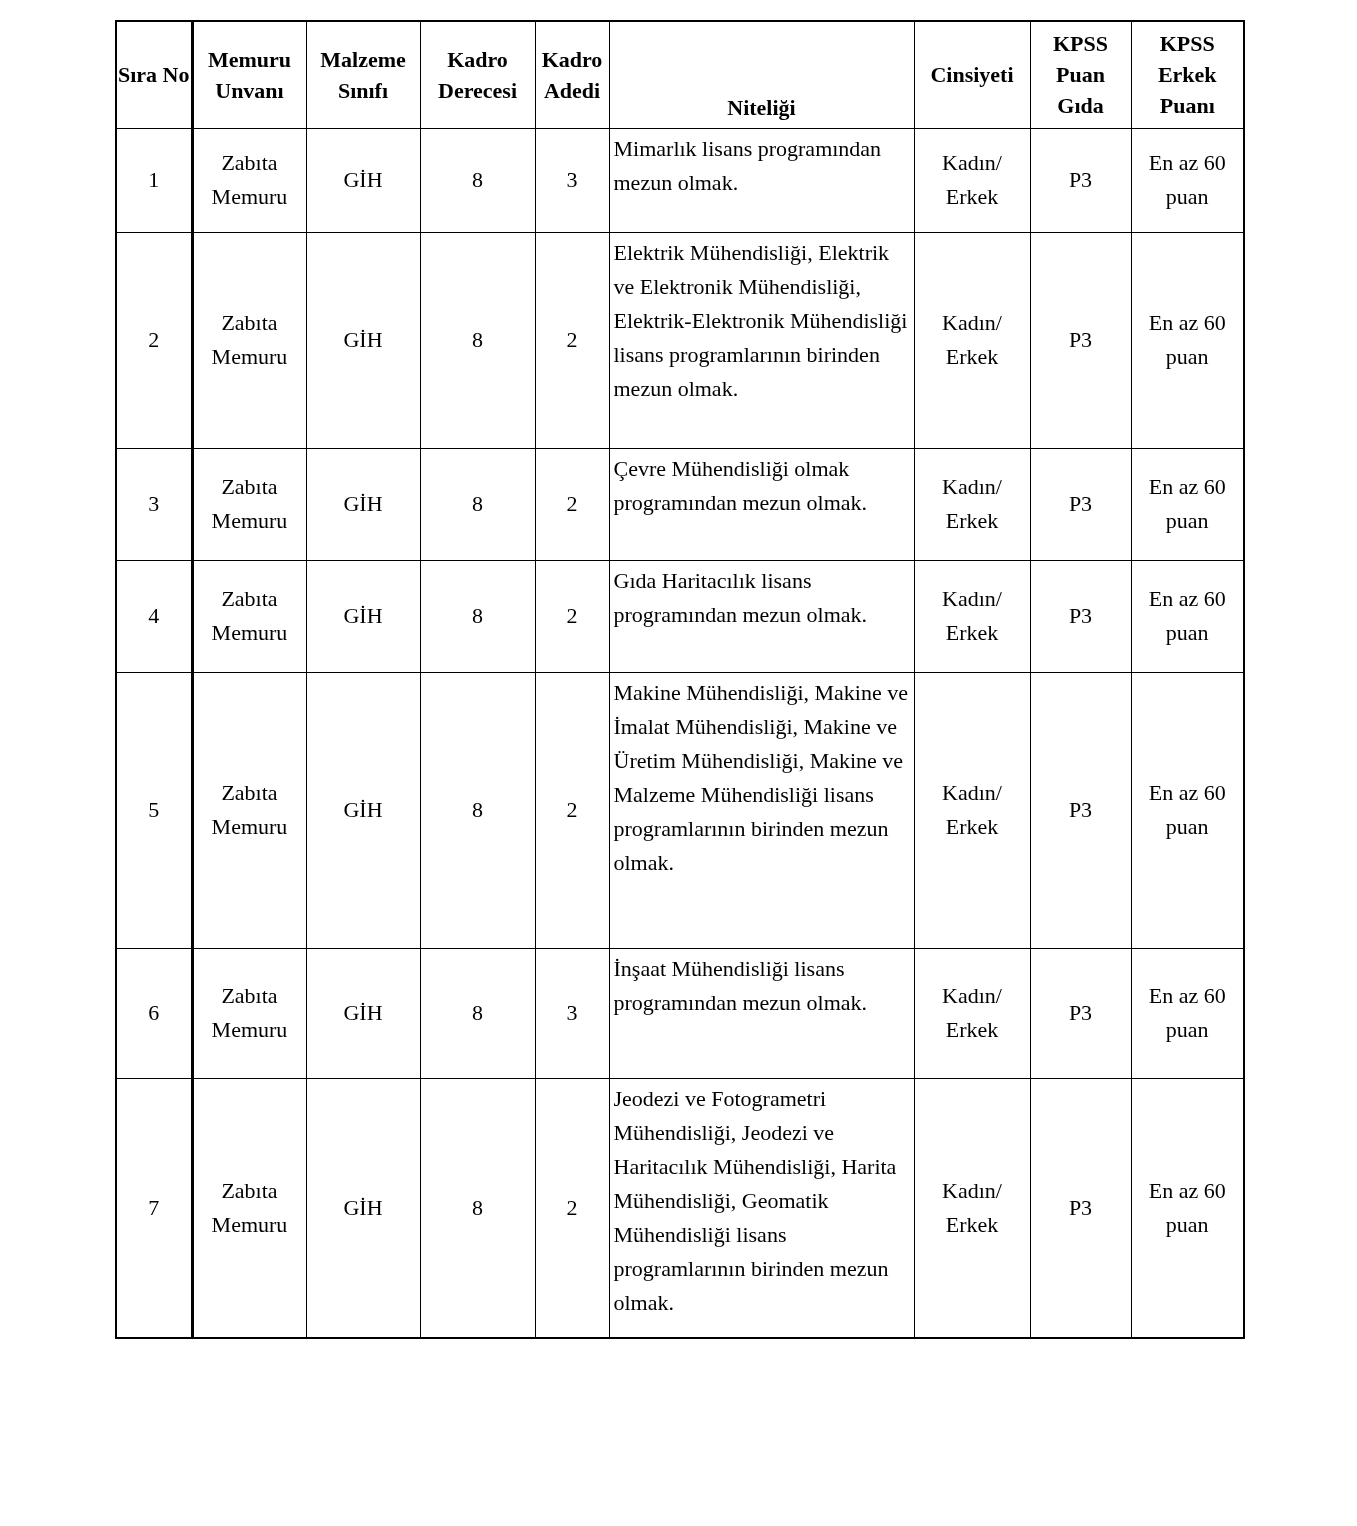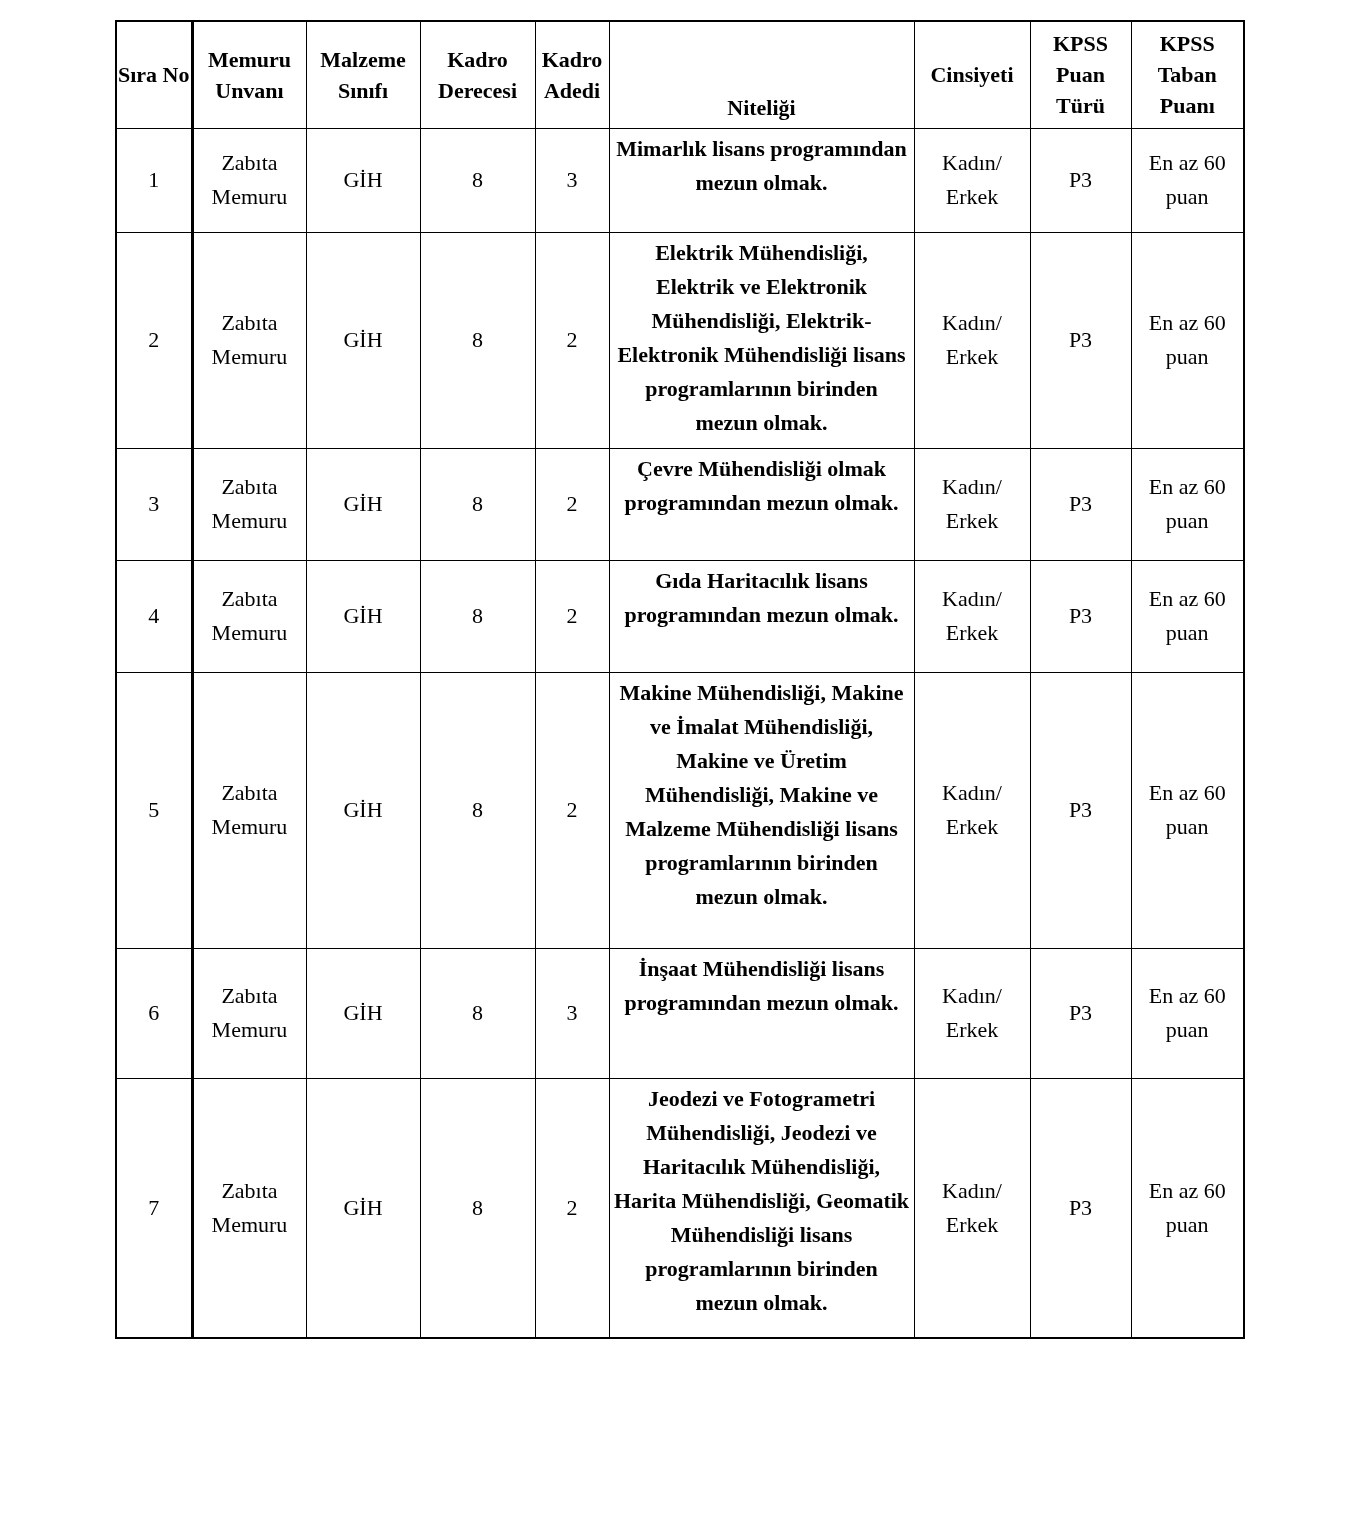--- a/index.html
+++ b/index.html
@@ -25,24 +25,23 @@
     font-size: 22px;
     overflow: hidden;
     white-space: pre-line;
     padding: 0;
   }
   
   .jobs th:first-child, .jobs td:first-child { border-right-width: 3px; }
   .jobs th { font-weight: bold; line-height: 31px; text-align: center; vertical-align: middle; }
   .jobs td { line-height: 34px; text-align: center; vertical-align: middle; }
   .jobs td.qual {
-    text-align: center;
+    text-align: left;
     vertical-align: top;
     padding: 3px 4px 3px 4px;
-    font-weight: bold;
   }
   .jobs th.qual-h { vertical-align: bottom; padding-bottom: 5px; }
   
   tr.hr { height: 107px; }
   tr.r0 { height: 104px; }
   tr.r1 { height: 216px; }
   tr.r2 { height: 112px; }
   tr.r3 { height: 112px; }
   tr.r4 { height: 276px; }
   tr.r5 { height: 130px; }
@@ -76,22 +75,22 @@
     </colgroup>
     <thead>
       <tr class="hr">
         <th>Sıra No</th>
         <th>Memuru Unvanı</th>
         <th>Malzeme Sınıfı</th>
         <th>Kadro Derecesi</th>
         <th>Kadro Adedi</th>
         <th class="qual-h">Niteliği</th>
         <th>Cinsiyeti</th>
-        <th>KPSS Puan Türü</th>
-        <th>KPSS Taban Puanı</th>
+        <th>KPSS Puan Gıda</th>
+        <th>KPSS Erkek Puanı</th>
       </tr>
     </thead>
     <tbody>
       <tr class="r0">
         <td>1</td>
         <td>Zabıta Memuru</td>
         <td>GİH</td>
         <td>8</td>
         <td>3</td>
         <td class="qual">Mimarlık lisans programından mezun olmak.</td>

